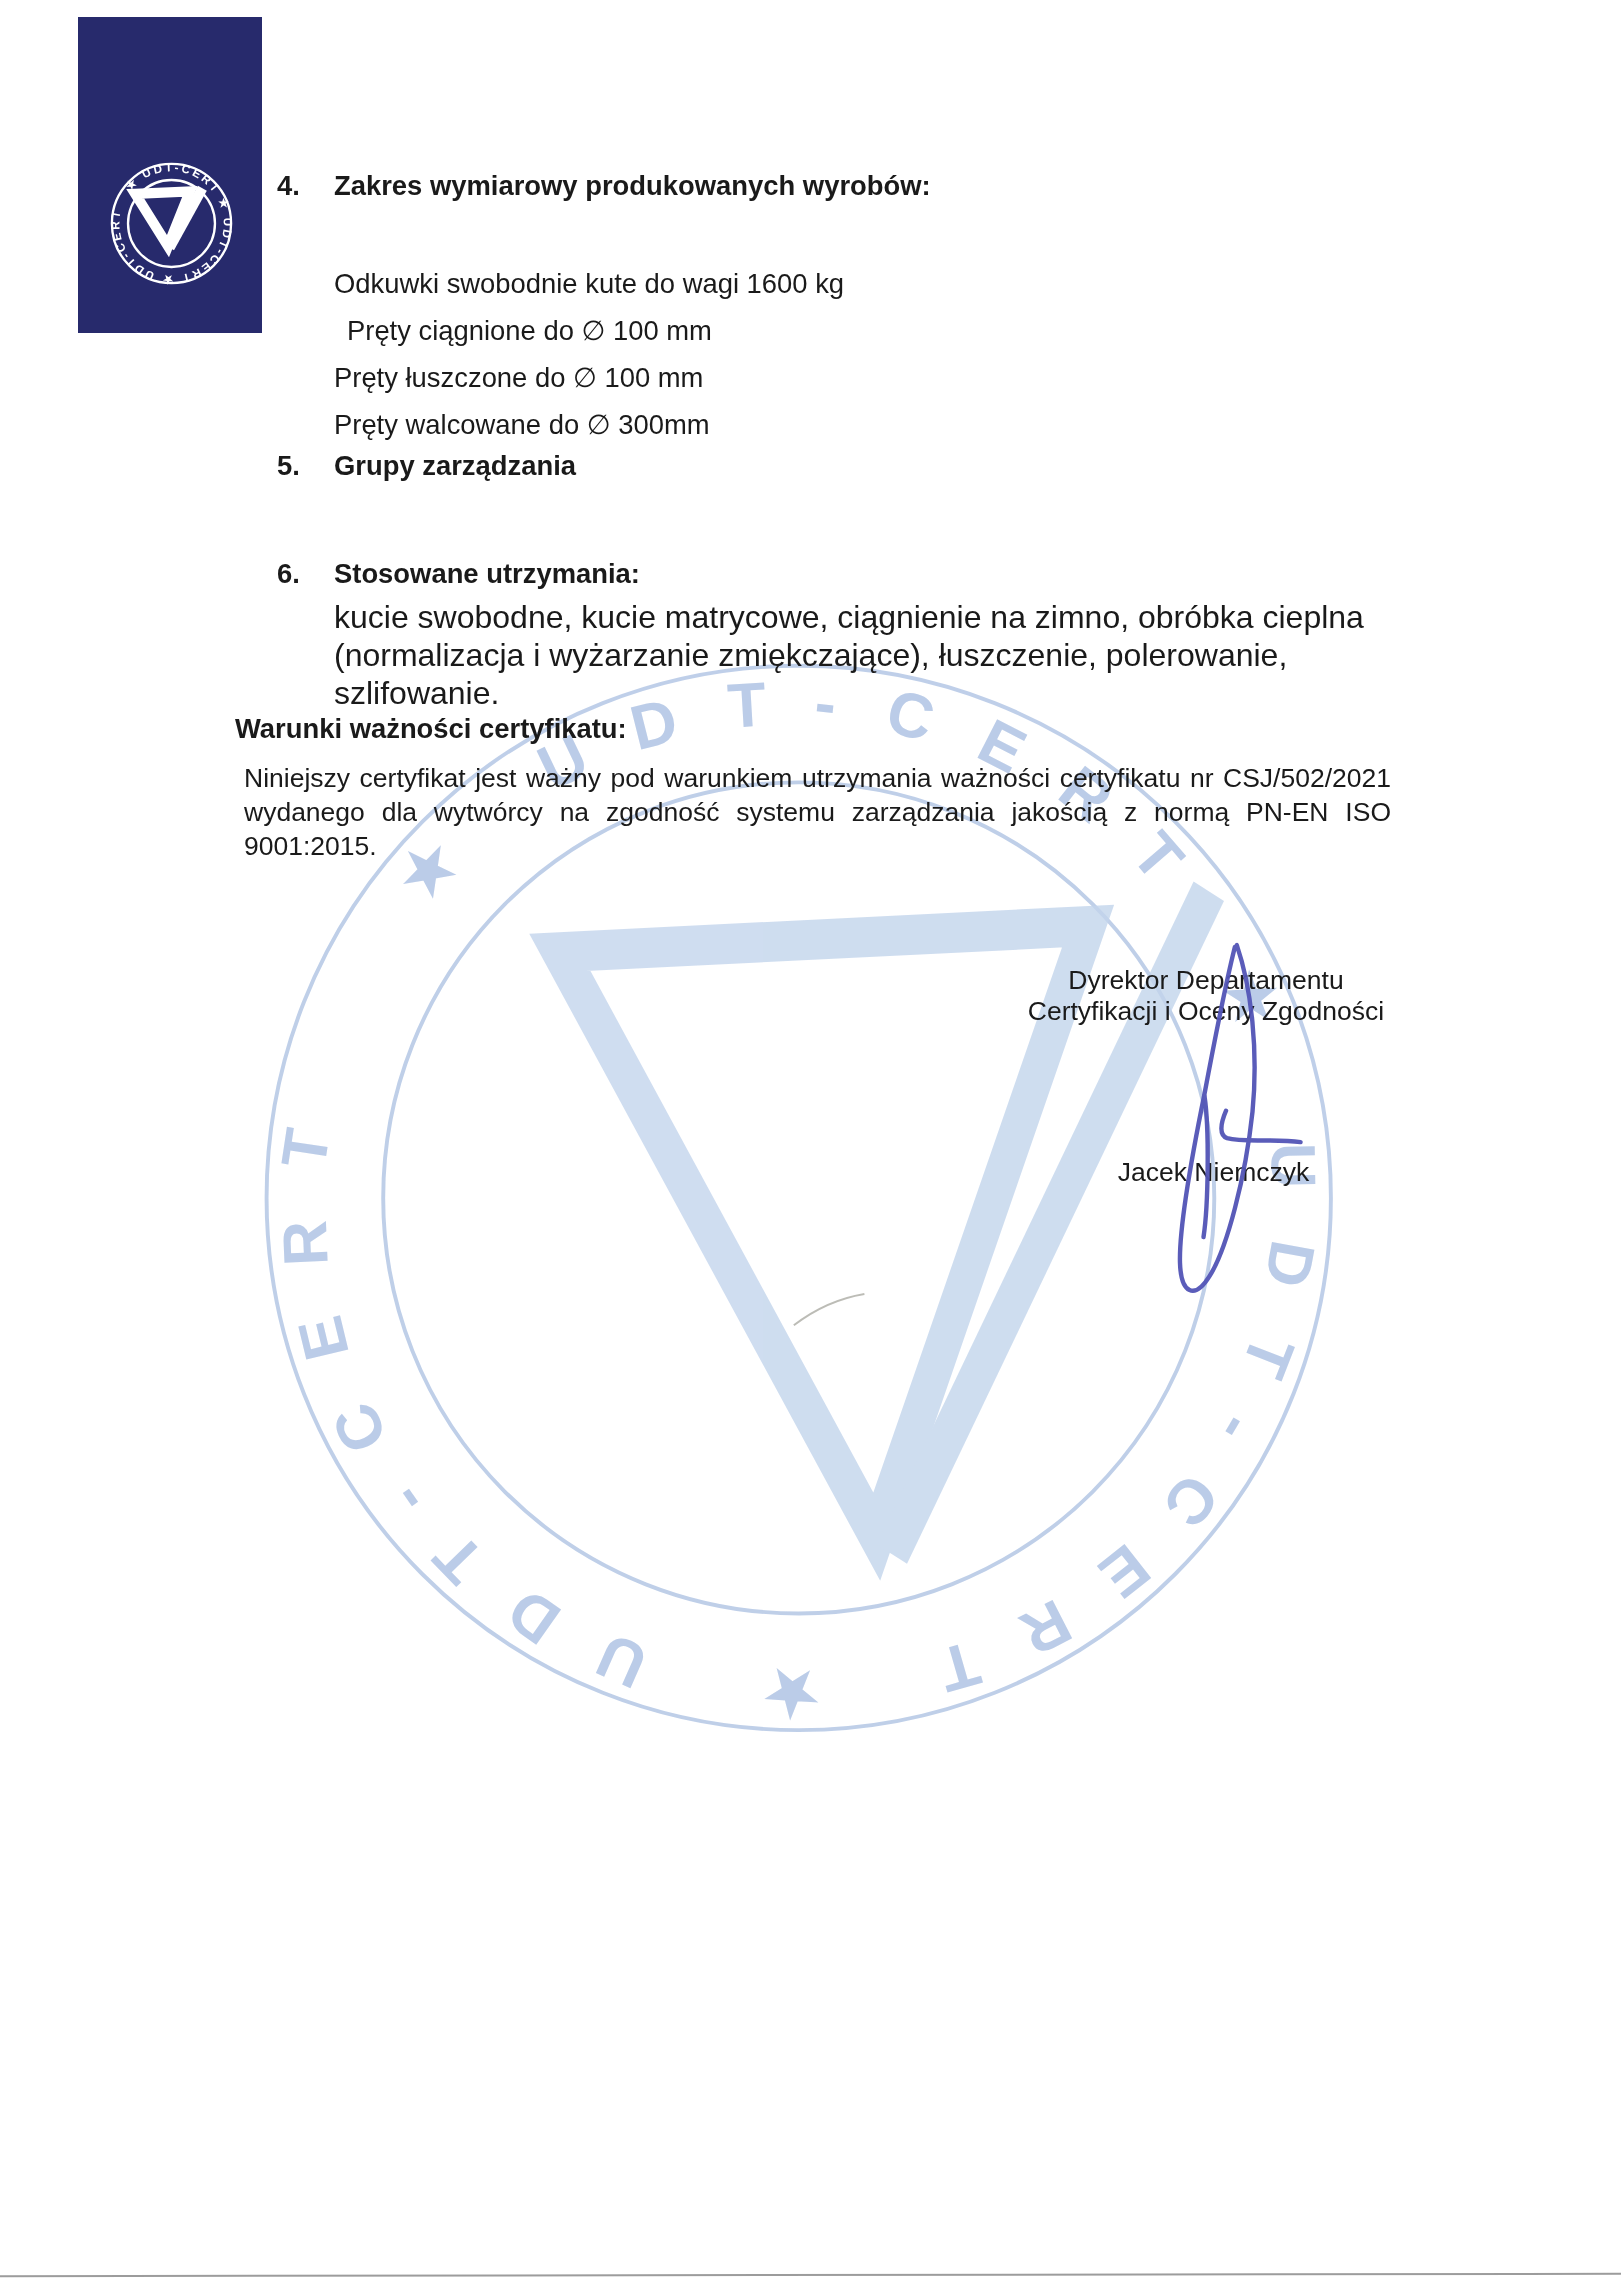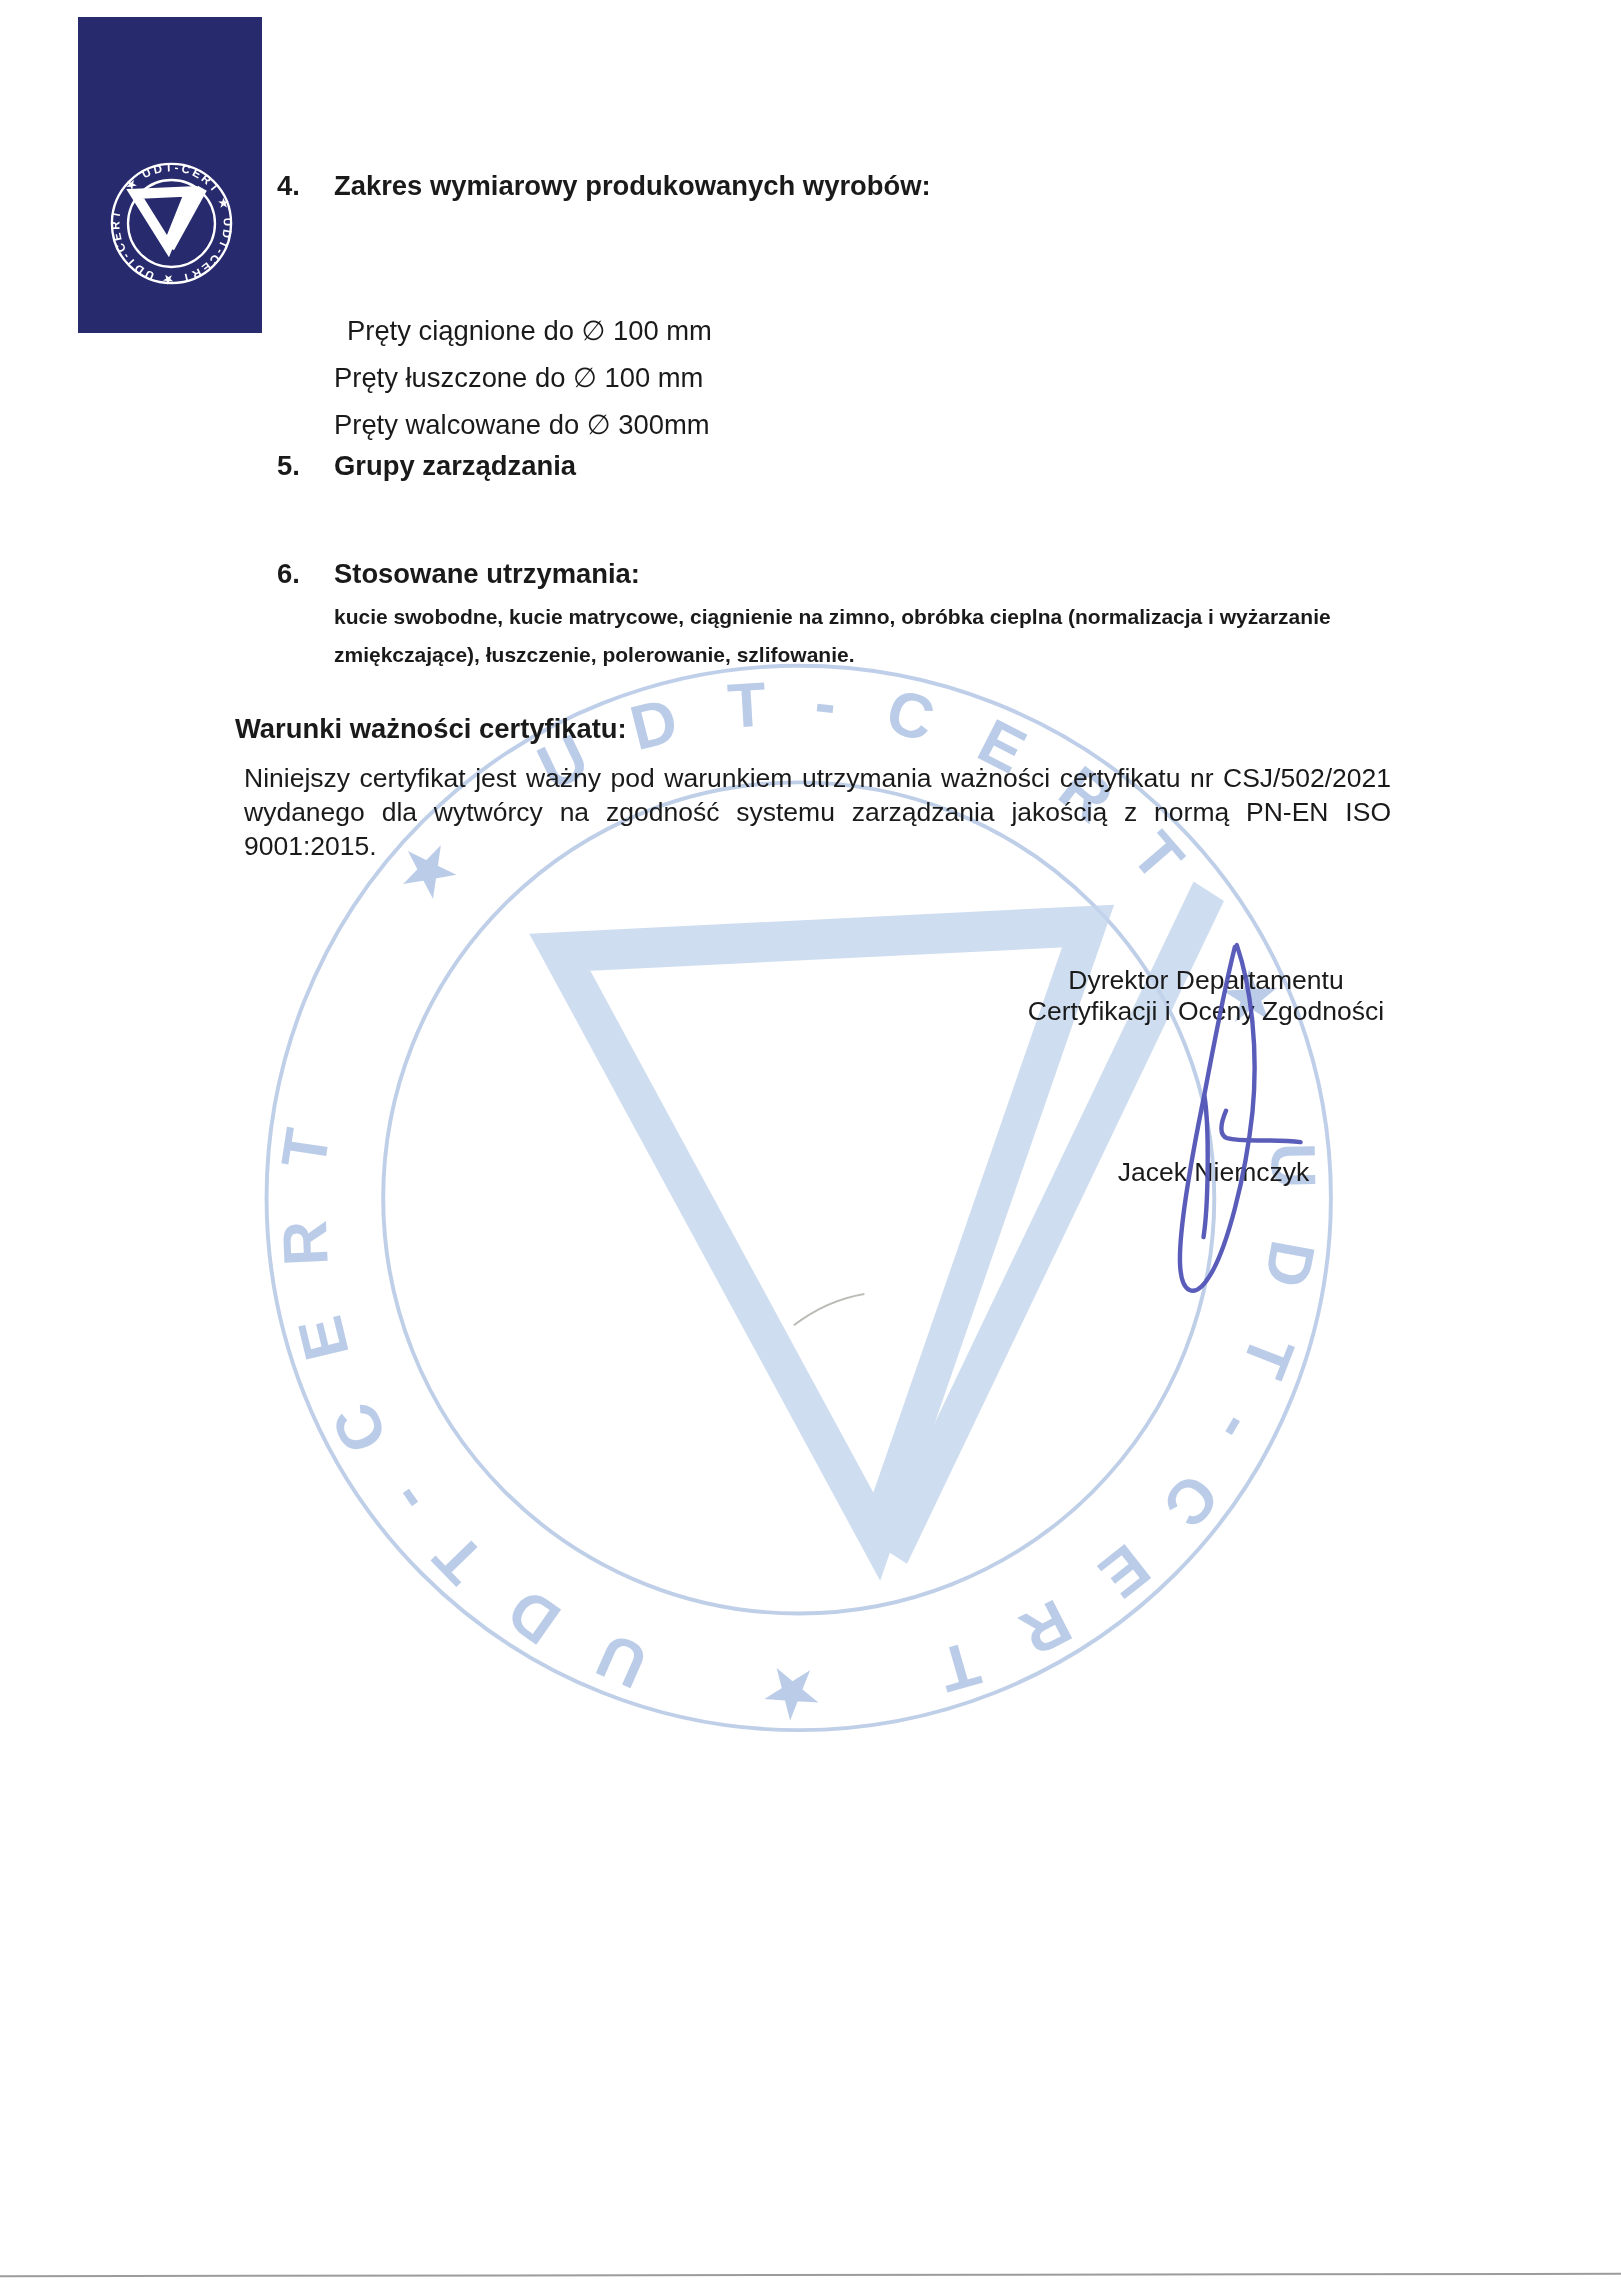--- a/index.html
+++ b/index.html
@@ -11,21 +11,21 @@
   .abs{position:absolute;}
   
   .logo-block{left:78px;top:16.7px;width:184px;height:316px;background:#272a6c;}
   .logo-block svg{position:absolute;left:30px;top:143px;}
   
   .watermark{left:0;top:0;width:1621px;height:2292px;pointer-events:none;}
   
   .sec-head{display:flex;font-weight:bold;font-size:27.4px;line-height:33px;}
   .sec-num{width:57px;flex:0 0 57px;}
   .body-line{font-size:27.4px;line-height:33px;}
-  .sec-body{font-size:21px;line-height:38px;font-weight:bold;}
+  .sec-body{font-size:32px;line-height:38px;}
   .warunki{font-size:27.4px;font-weight:bold;text-underline-offset:4.9px;text-decoration-thickness:2.5px;}
   .para{font-size:26.5px;line-height:34px;text-align:justify;}
   .sig-title{font-size:26.5px;line-height:31px;text-align:center;}
   .sig-name{font-size:26.5px;text-align:center;}
   .bottom-line{left:0;top:2274px;width:1621px;height:2px;background:#9c9c9c;transform:rotate(-0.08deg);}
   .sig-svg{left:0;top:0;width:1621px;height:2292px;pointer-events:none;}
 </style>
 </head>
 <body>
 
@@ -61,20 +61,21 @@
         <path d="M6,17 L76,14 L48,84 Z" stroke-linejoin="miter"></path>
         <path d="M92,10 L50,86"></path>
       </g>
     </svg>
   </div>
 
   <div class="abs sec-head" style="left:277px;top:169px;width:1117px;">
     <span class="sec-num">4.</span>
     <span>Zakres wymiarowy produkowanych wyrobów:</span>
   </div>
+  <div class="abs body-line" style="left:334px;top:267px;">Odkuwki swobodnie kute do wagi 1600 kg</div>
   <div class="abs body-line" style="left:347px;top:314px;">Pręty ciągnione do ∅ 100 mm</div>
   <div class="abs body-line" style="left:334px;top:361px;">Pręty łuszczone do ∅ 100 mm</div>
   <div class="abs body-line" style="left:334px;top:408px;">Pręty walcowane do ∅ 300mm</div>
 
   <div class="abs sec-head" style="left:277px;top:449px;width:1117px;">
     <span class="sec-num">5.</span>
     <span>Grupy zarządzania</span>
   </div>
 
   <div class="abs sec-head" style="left:277px;top:557px;width:1117px;">

